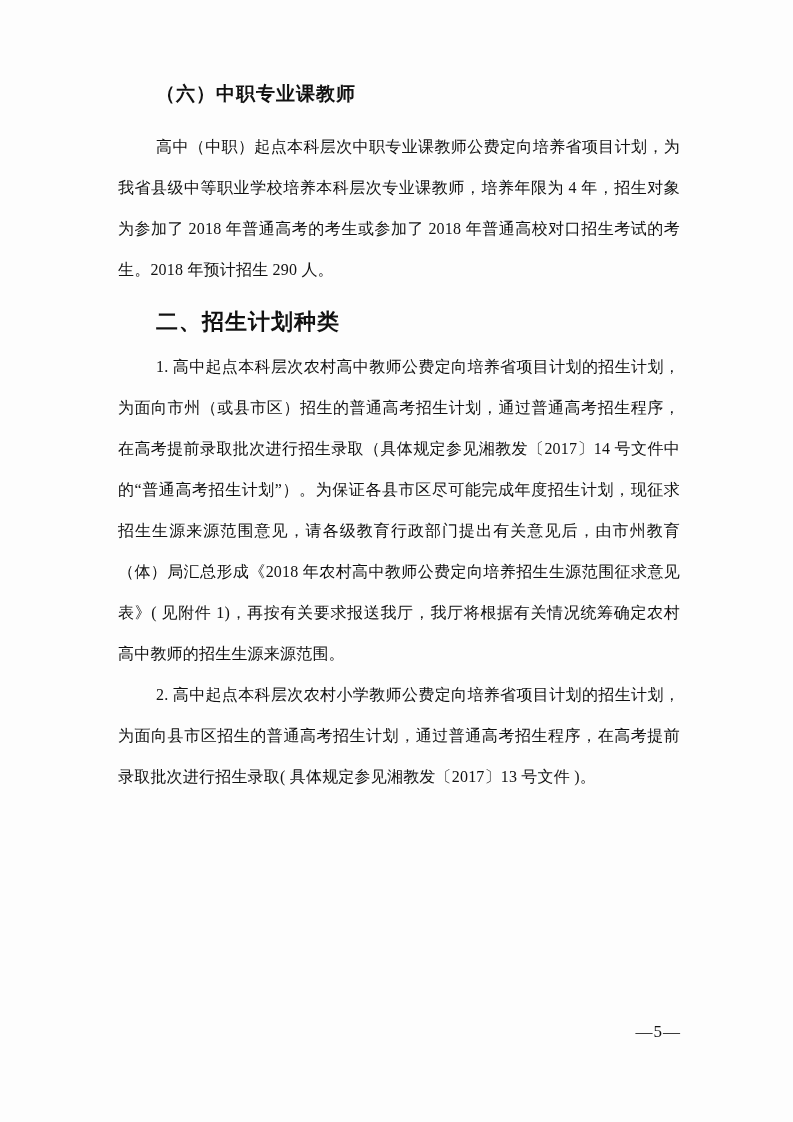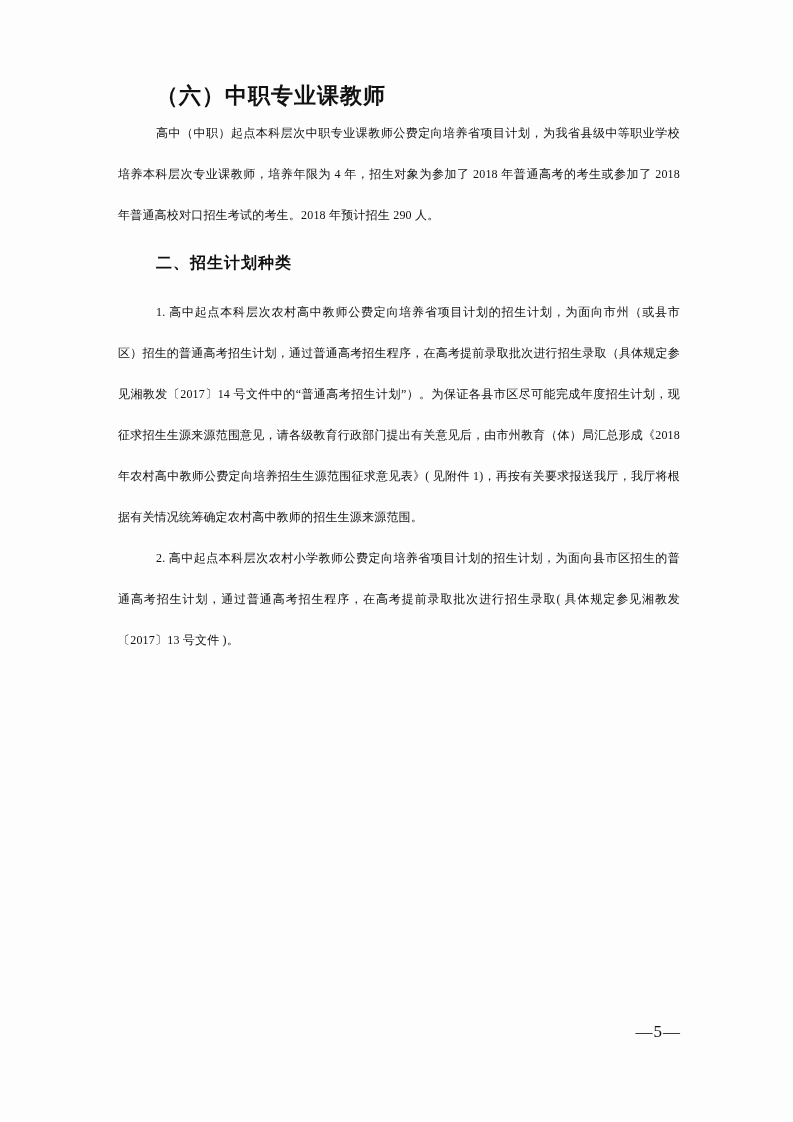--- a/index.html
+++ b/index.html
@@ -25,37 +25,37 @@
   }
   .content {
     position: absolute;
     left: 118px;
     top: 78px;
     width: 562px;
   }
   .heading {
     font-family: "DejaVu Serif", "Liberation Serif", serif;
     font-weight: bold;
-    font-size: 22px;
+    font-size: 19px;
     line-height: 1.6;
     letter-spacing: 1px;
-    margin: 0 0 0 0;
+    margin: 0 0 18px 0;
     text-indent: 38px;
   }
   .heading2 {
     font-family: "DejaVu Serif", "Liberation Serif", serif;
     font-weight: bold;
-    font-size: 16px;
+    font-size: 22px;
     line-height: 1.6;
     letter-spacing: 1px;
-    margin: 14px 0 16px 0;
+    margin: 14px 0 6px 0;
     text-indent: 38px;
   }
   p.para {
-    font-size: 12px;
+    font-size: 16px;
     line-height: 41px;
     margin: 0 0 0 0;
     text-align: justify;
     text-justify: inter-ideograph;
     text-indent: 38px;
     letter-spacing: 0.2px;
   }
   .page-number {
     position: absolute;
     right: 112px;

